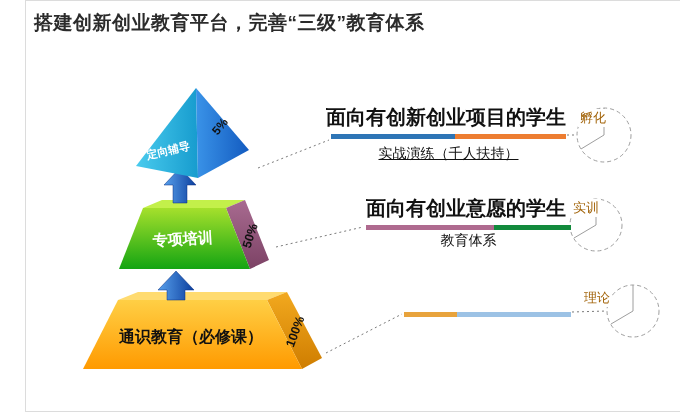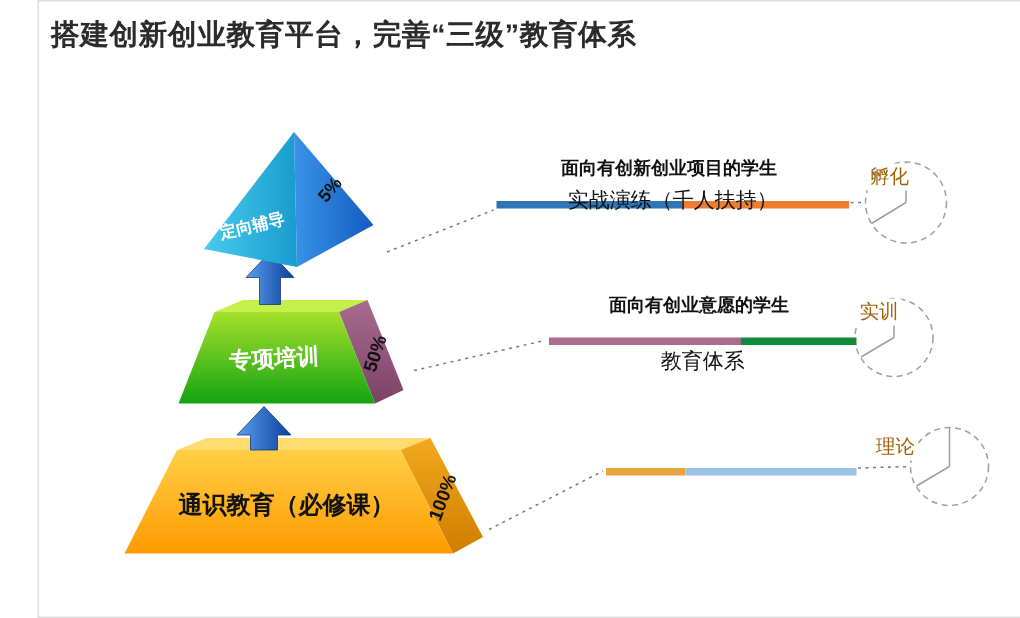--- a/index.html
+++ b/index.html
@@ -3,32 +3,32 @@
 <meta charset="utf-8">
 <style>
   * { margin:0; padding:0; box-sizing:border-box; }
   html,body { width:680px; height:412px; }
   body { font-family:"Liberation Sans","DejaVu Sans",sans-serif; background:#ffffff; }
   #canvas { position:relative; width:680px; height:412px; background:#ffffff;
             border:1px solid #dcdcdc; overflow:hidden;margin-left:25px; }
   .title { position:absolute; left:8px; top:9px; font-size:19px; font-weight:bold;
            color:#2b2b2b; letter-spacing:0.5px; white-space:nowrap; }
   svg.diagram { position:absolute; left:0; top:0; }
-  .row-heading { position:absolute; font-size:12px; font-weight:bold; color:#111;
+  .row-heading { position:absolute; font-size:20px; font-weight:bold; color:#111;
                  text-align:center; white-space:nowrap; }
   .row-sub { position:absolute; font-size:14px; color:#111; text-align:center; white-space:nowrap; }
   .bar { position:absolute; height:5px; display:flex; }
   .bar .seg { height:100%; display:block; }
   .badge { position:absolute; font-size:13px; color:#a16207; background:#fff; padding:0 2px;
            white-space:nowrap; }
   
   .rh1 { left:300px; top:103px; width:240px; }
   .b1  { left:305px; top:133px; width:235px; }
   .s1l { width:124px; } .s1r { width:111px; }
-  .rs1 { left:305px; top:124px; width:235px; }
+  .rs1 { left:305px; top:144px; width:235px;text-decoration:underline; }
   .bd1 { left:552px; top:108px; }
   
   .rh2 { left:335px; top:194px; width:210px; }
   .b2  { left:340px; top:224px; width:205px; }
   .s2l { width:128px; } .s2r { width:77px; }
   .rs2 { left:340px; top:231px; width:205px; }
   .bd2 { left:545px; top:198px;text-align:center; }
   
   .rh3 { left:372px; top:283px; width:160px; }
   .b3  { left:378px; top:311px; width:167px; }

